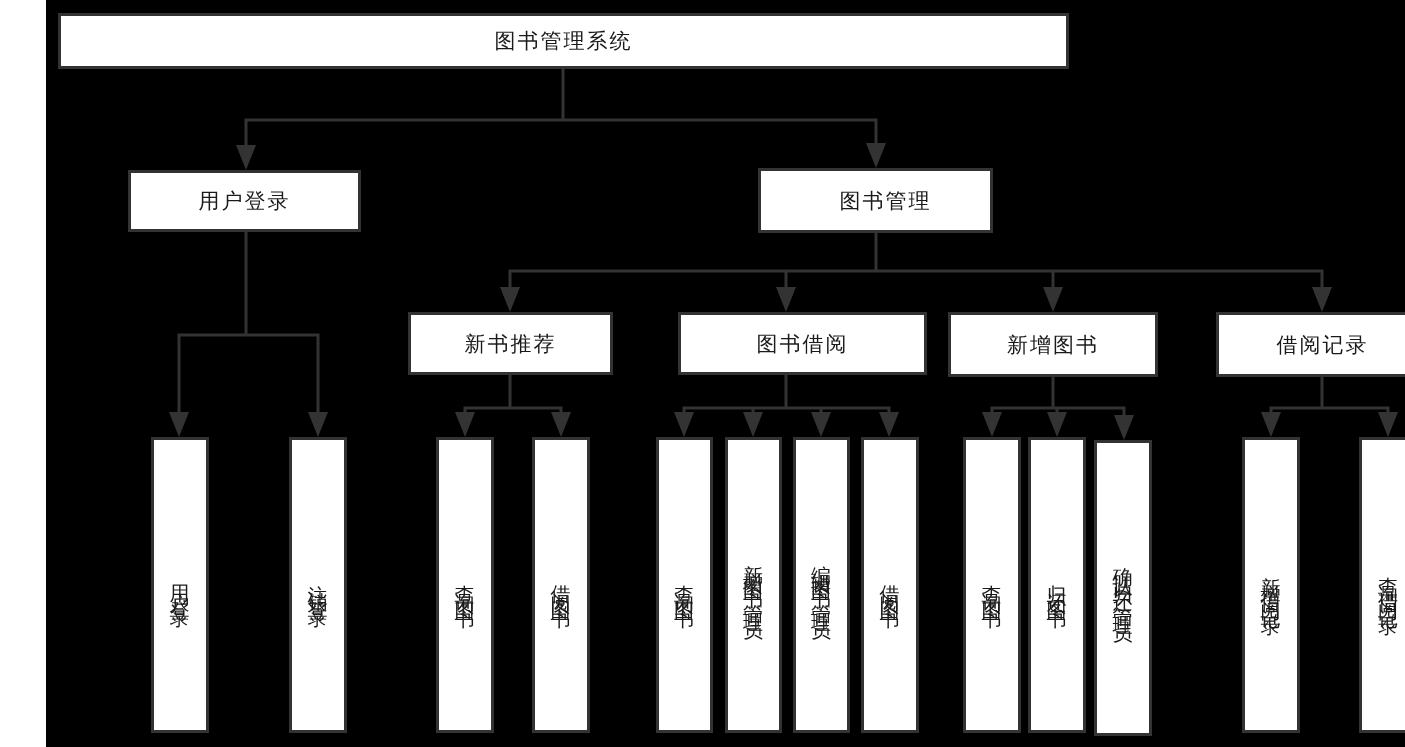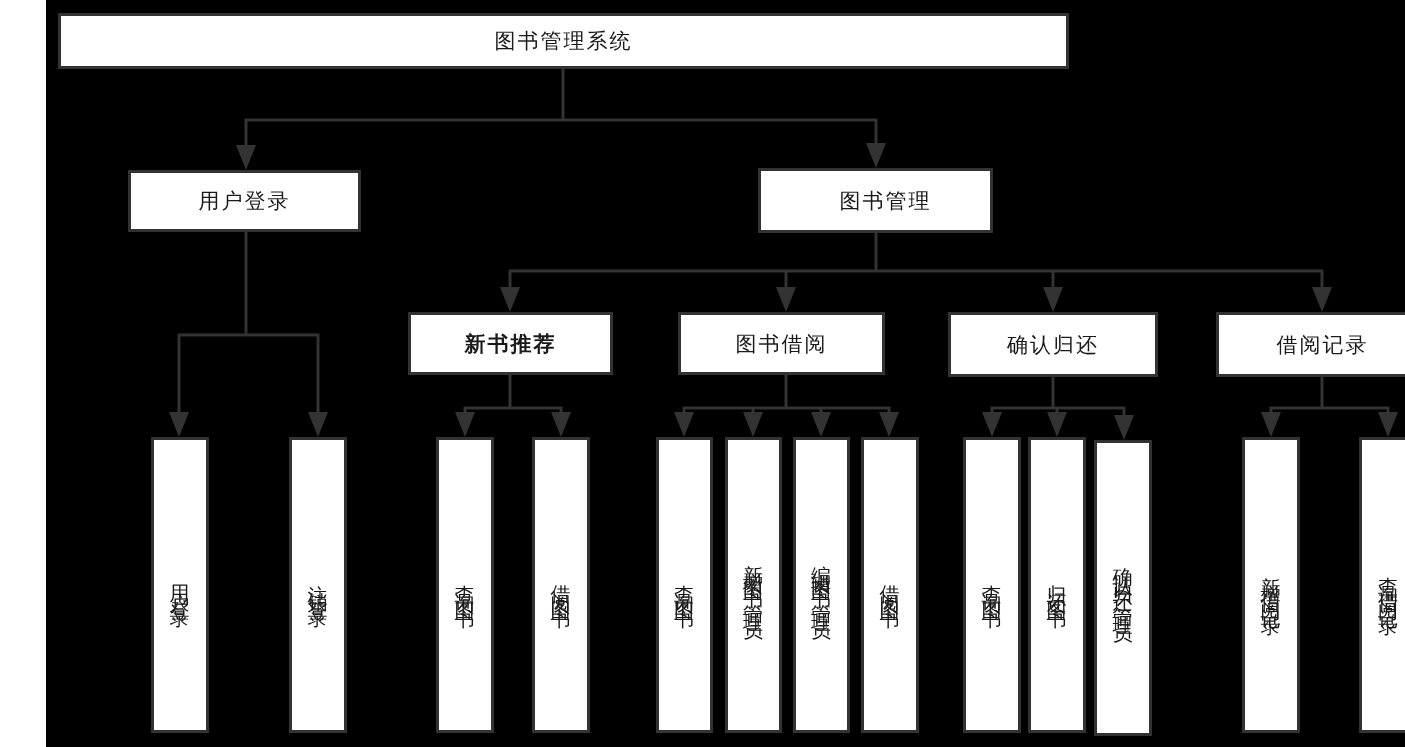--- a/index.html
+++ b/index.html
@@ -110,23 +110,23 @@
     <path d="M1225,414 V408 H1342 V414"></path>
     <polygon points="1215,412 1235,412 1225,437"></polygon>
     <polygon points="1332,412 1352,412 1342,437"></polygon>
   </svg>
 
   <div class="node h-node" style="left:12px; top:13px; width:1011px; height:56px;">图书管理系统</div>
 
   <div class="node h-node" style="left:82px; top:170px; width:233px; height:62px;">用户登录</div>
   <div class="node h-node" style="left:712px; top:168px; width:235px; height:65px;padding-left:20px;">图书管理</div>
 
-  <div class="node h-node" style="left:362px; top:312px; width:205px; height:63px;font-weight:bold;">新书推荐</div>
-  <div class="node h-node" style="left:632px; top:312px; width:207px; height:63px;">图书借阅</div>
-  <div class="node h-node" style="left:902px; top:312px; width:210px; height:65px;">确认归还</div>
+  <div class="node h-node" style="left:362px; top:312px; width:205px; height:63px;">新书推荐</div>
+  <div class="node h-node" style="left:632px; top:312px; width:249px; height:63px;">图书借阅</div>
+  <div class="node h-node" style="left:902px; top:312px; width:210px; height:65px;">新增图书</div>
   <div class="node h-node" style="left:1170px; top:312px; width:213px; height:65px;">借阅记录</div>
 
   <div class="node v-node" style="left:105px; top:437px; width:58px; height:296px;">用户登录</div>
   <div class="node v-node" style="left:243px; top:437px; width:58px; height:296px;">注销登录</div>
 
   <div class="node v-node" style="left:390px; top:437px; width:58px; height:296px;">查询图书</div>
   <div class="node v-node" style="left:486px; top:437px; width:58px; height:296px;">借阅图书</div>
 
   <div class="node v-node" style="left:610px; top:437px; width:57px; height:296px;">查询图书</div>
   <div class="node v-node" style="left:679px; top:437px; width:57px; height:296px;">新增图书（管理员）</div>

